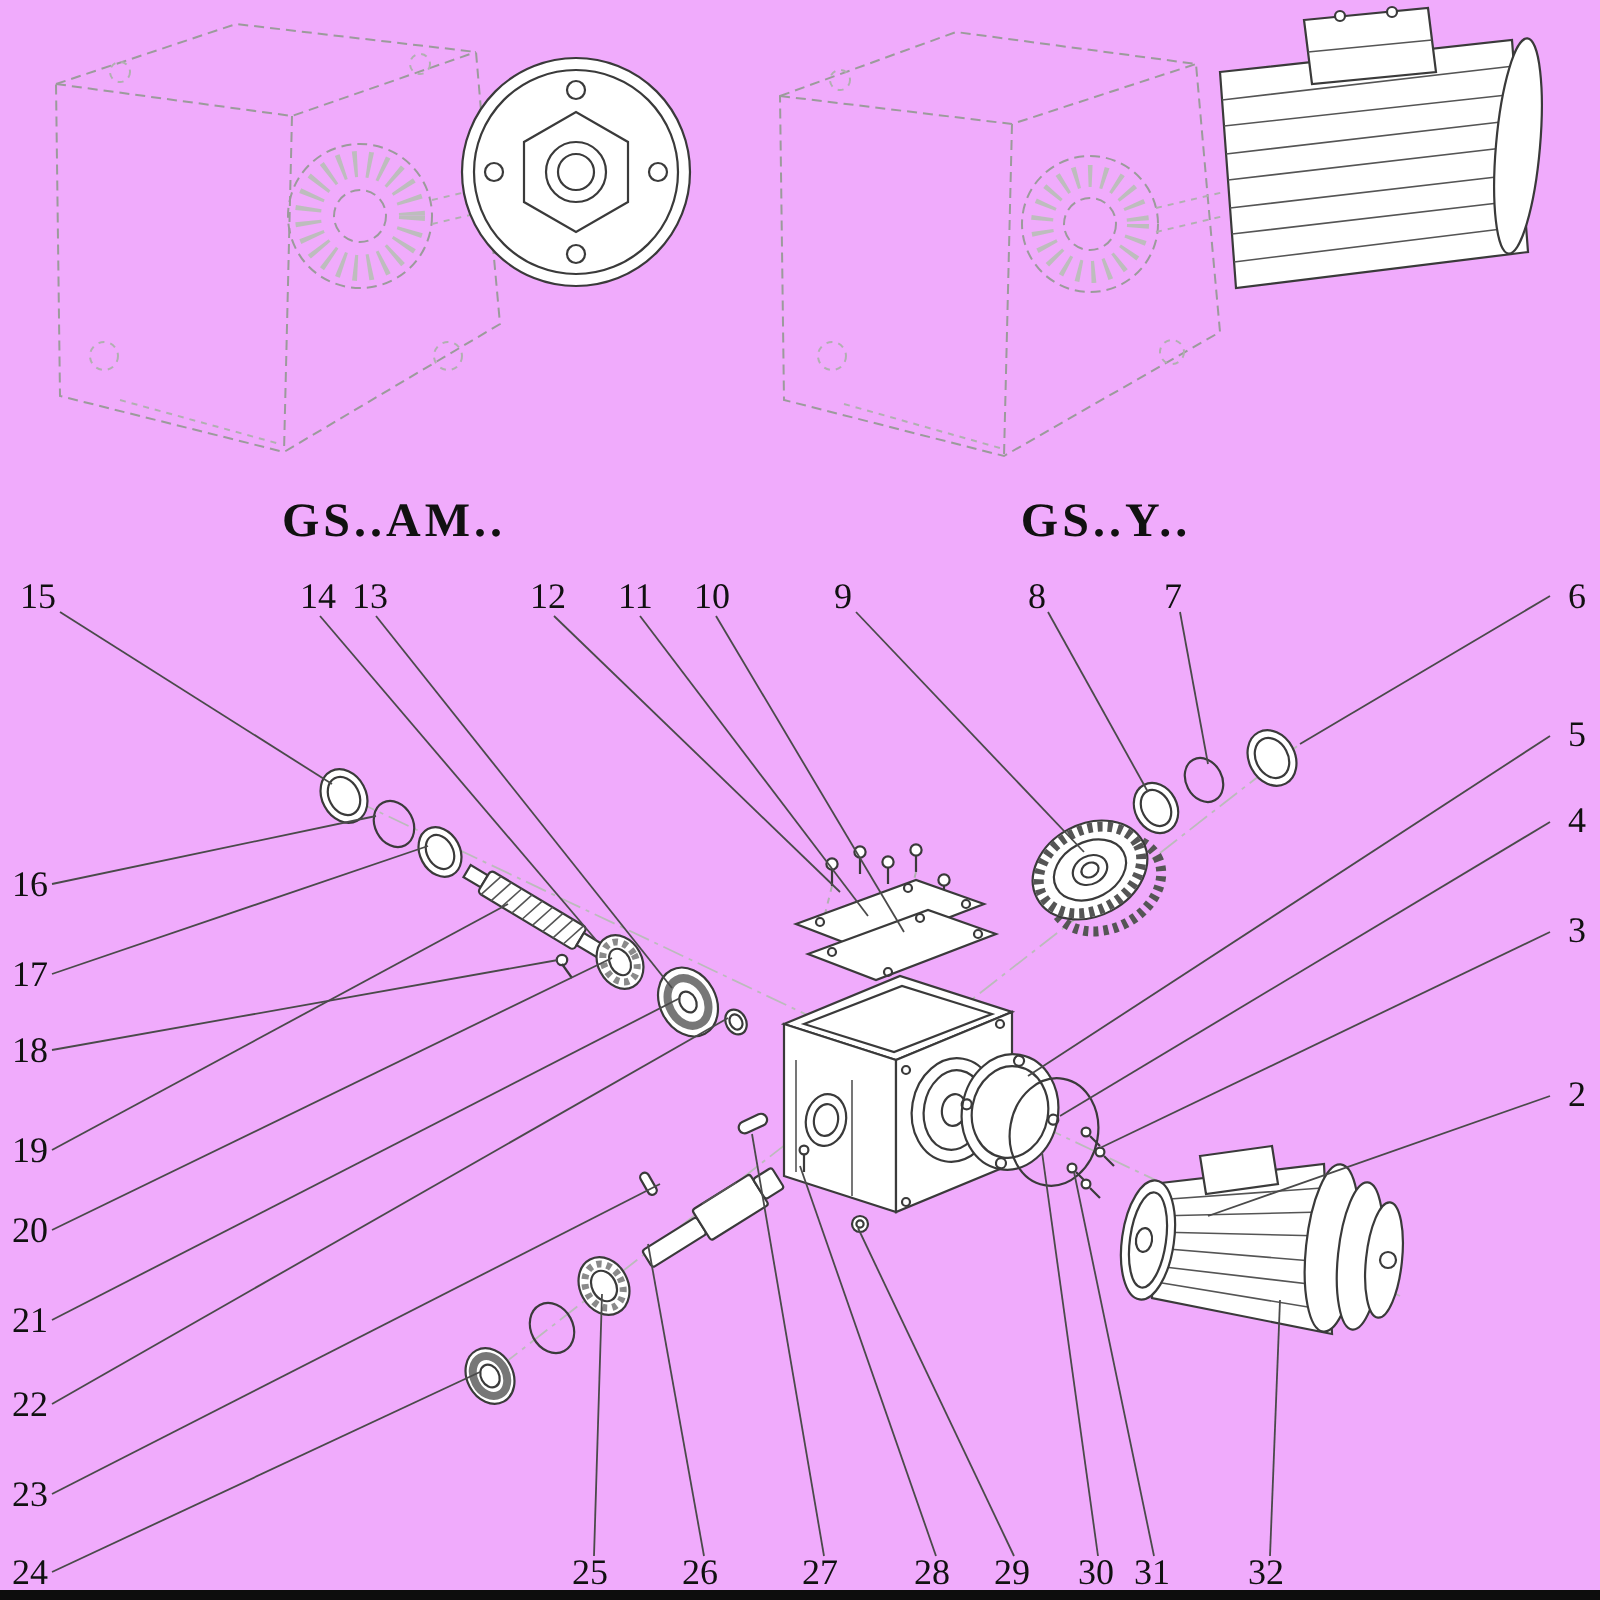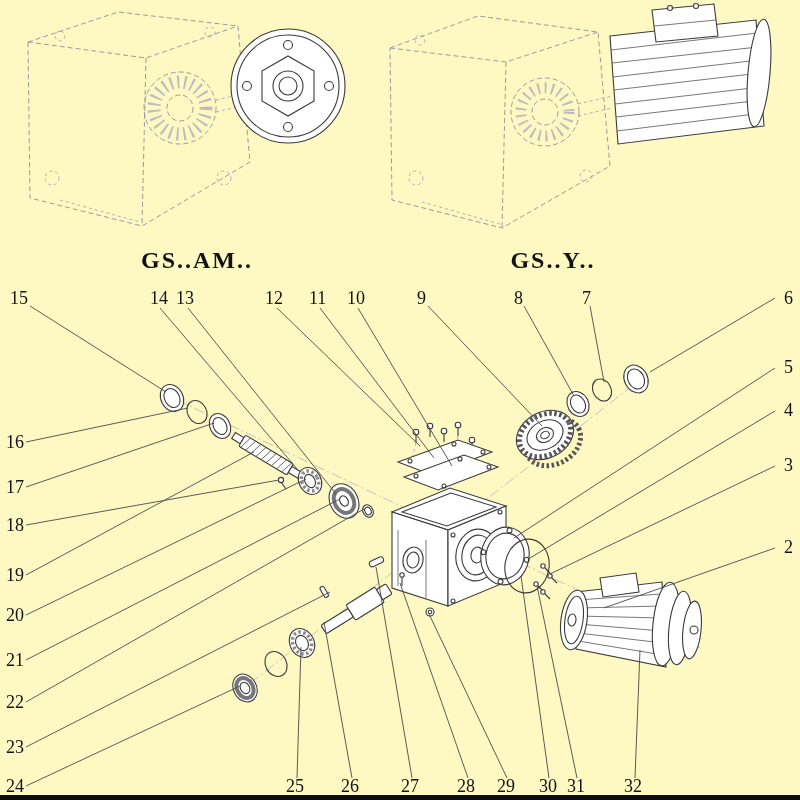--- a/index.html
+++ b/index.html
@@ -1,16 +1,16 @@
 <!DOCTYPE html>
 <html><head>
 <meta charset="utf-8">
 <style>
   html,body{margin:0;padding:0;background:#ffffff;}
-  .page{position:relative;width:800px;height:800px;background:#fef9c3;overflow:hidden;
+  .page{position:relative;width:800px;height:800px;background:#f0abfc;overflow:hidden;
         font-family:"Liberation Serif", serif;}
   svg{display:block;}
   
   .dash{fill:none;stroke:#9b9b9b;stroke-width:1;stroke-dasharray:5 3;}
   .dash2{fill:none;stroke:#b0b0b0;stroke-width:1;stroke-dasharray:3 3;}
   .tickring{fill:none;stroke:#bdbdbd;stroke-width:13;stroke-dasharray:2 5;}
   .tickring-sm{fill:none;stroke:#bdbdbd;stroke-width:11;stroke-dasharray:2 5;}
   .ln{fill:none;stroke:#3a3a3a;stroke-width:1.1;}
   .lnw{fill:#ffffff;stroke:#3a3a3a;stroke-width:1.1;}
   .lnthin{fill:none;stroke:#555;stroke-width:0.8;}

